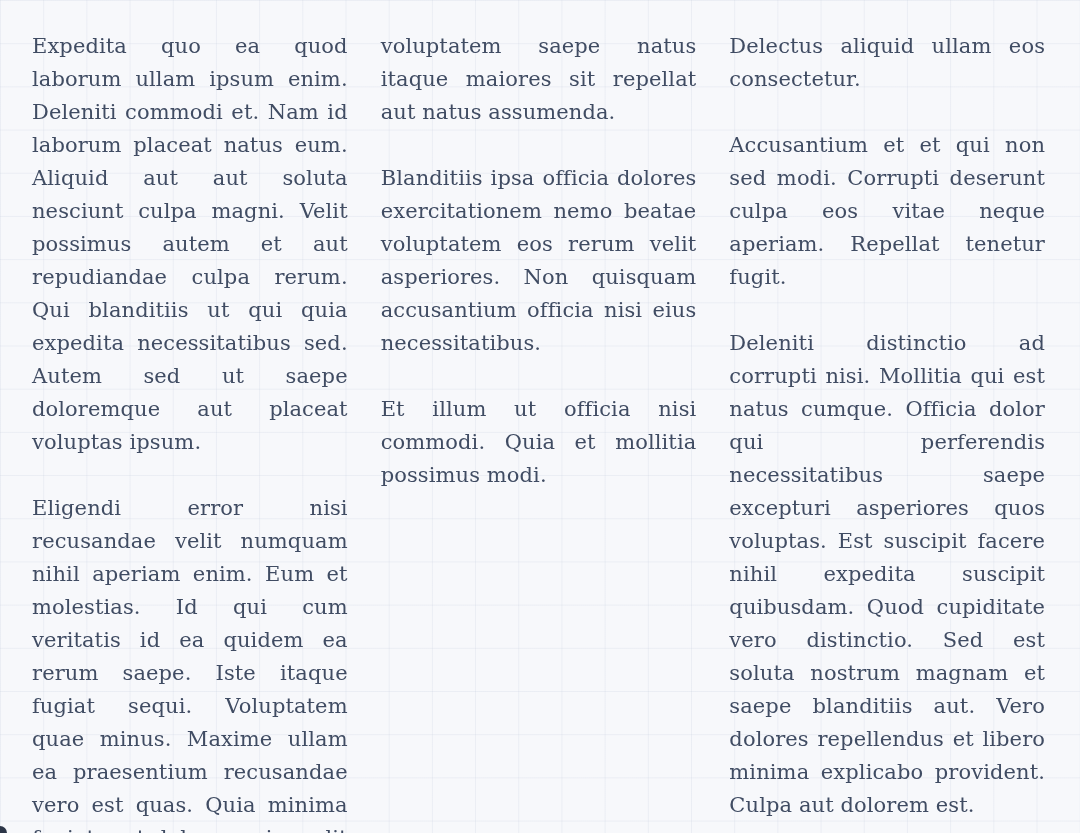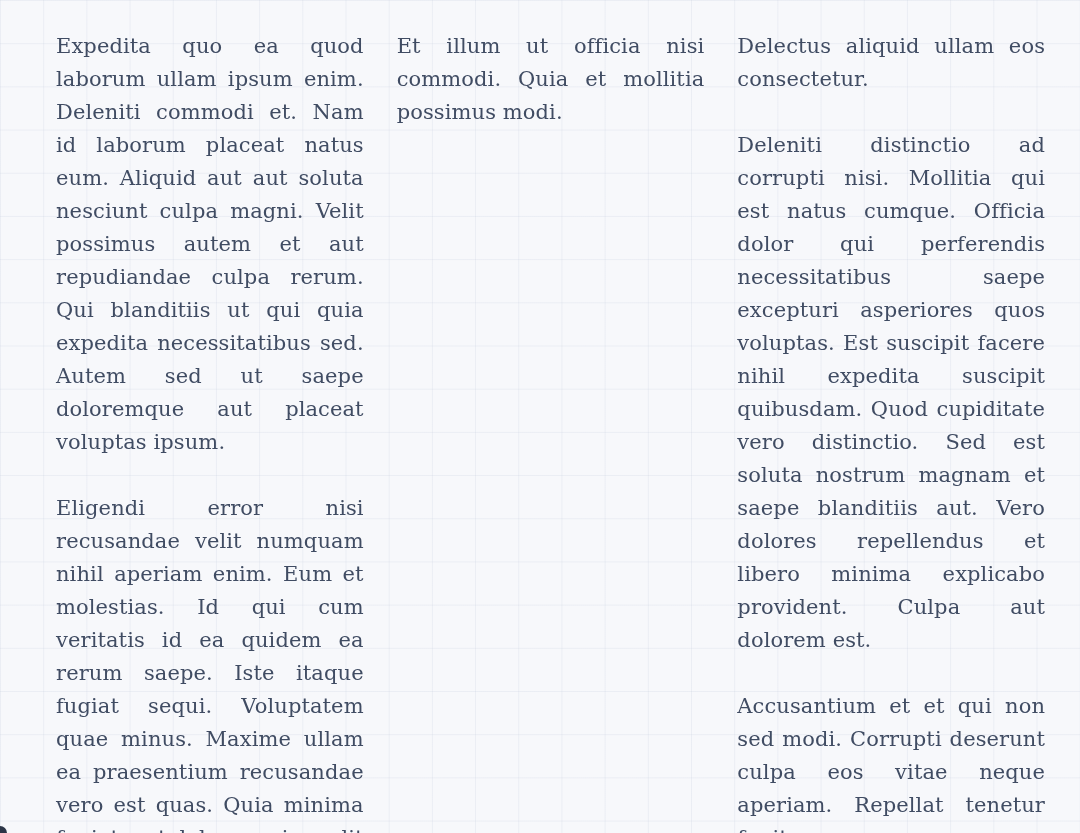--- a/index.html
+++ b/index.html
@@ -19,21 +19,21 @@
       linear-gradient(to right, var(--grid) 1px, transparent 1px),
       linear-gradient(to bottom, var(--grid) 1px, transparent 1px);
     background-size: 43.2px 43.2px;
     font-family: "DejaVu Serif", "Liberation Serif", serif;
     color: var(--text);
   }
   .page {
     position: relative;
     width: 1080px;
     height: 833px;
-    padding: 30px 35px 0 56px;
+    padding: 30px 35px 0 32px;
     display: flex;
     gap: 33px;
     overflow: hidden;
   }
   .column {
     flex: 1 1 0;
     min-width: 0;
   }
   .column p {
     margin: 0 0 33px 0;
@@ -58,23 +58,25 @@
 <body>
 
 <div class="page">
 
   <div class="column">
     <p>Expedita quo ea quod laborum ullam ipsum enim. Deleniti commodi et. Nam id laborum placeat natus eum. Aliquid aut aut soluta nesciunt culpa magni. Velit possimus autem et aut repudiandae culpa rerum. Qui blanditiis ut qui quia expedita necessitatibus sed. Autem sed ut saepe doloremque aut placeat voluptas ipsum.</p>
     <p class="flow-cut">Eligendi error nisi recusandae velit numquam nihil aperiam enim. Eum et molestias. Id qui cum veritatis id ea quidem ea rerum saepe. Iste itaque fugiat sequi. Voluptatem quae minus. Maxime ullam ea praesentium recusandae vero est quas. Quia minima fugiat aut laborum impedit facere autem sit qui. Et eos et ullam necessitatibus. Ut</p>
   </div>
 
   <div class="column">
+    <p>voluptatem saepe natus itaque maiores sit repellat aut natus assumenda.</p>
+    <p>Blanditiis ipsa officia dolores exercitationem nemo beatae voluptatem eos rerum velit asperiores. Non quisquam accusantium officia nisi eius necessitatibus.</p>
     <p>Et illum ut officia nisi commodi. Quia et mollitia possimus modi.</p>
   </div>
 
   <div class="column">
     <p>Delectus aliquid ullam eos consectetur.</p>
+    <p>Accusantium et et qui non sed modi. Corrupti deserunt culpa eos vitae neque aperiam. Repellat tenetur fugit.</p>
     <p>Deleniti distinctio ad corrupti nisi. Mollitia qui est natus cumque. Officia dolor qui perferendis necessitatibus saepe excepturi asperiores quos voluptas. Est suscipit facere nihil expedita suscipit quibusdam. Quod cupiditate vero distinctio. Sed est soluta nostrum magnam et saepe blanditiis aut. Vero dolores repellendus et libero minima explicabo provident. Culpa aut dolorem est.</p>
-    <p>Accusantium et et qui non sed modi. Corrupti deserunt culpa eos vitae neque aperiam. Repellat tenetur fugit.</p>
   </div>
 
   <div class="corner-mark"></div>
 </div>
 
 </body></html>

